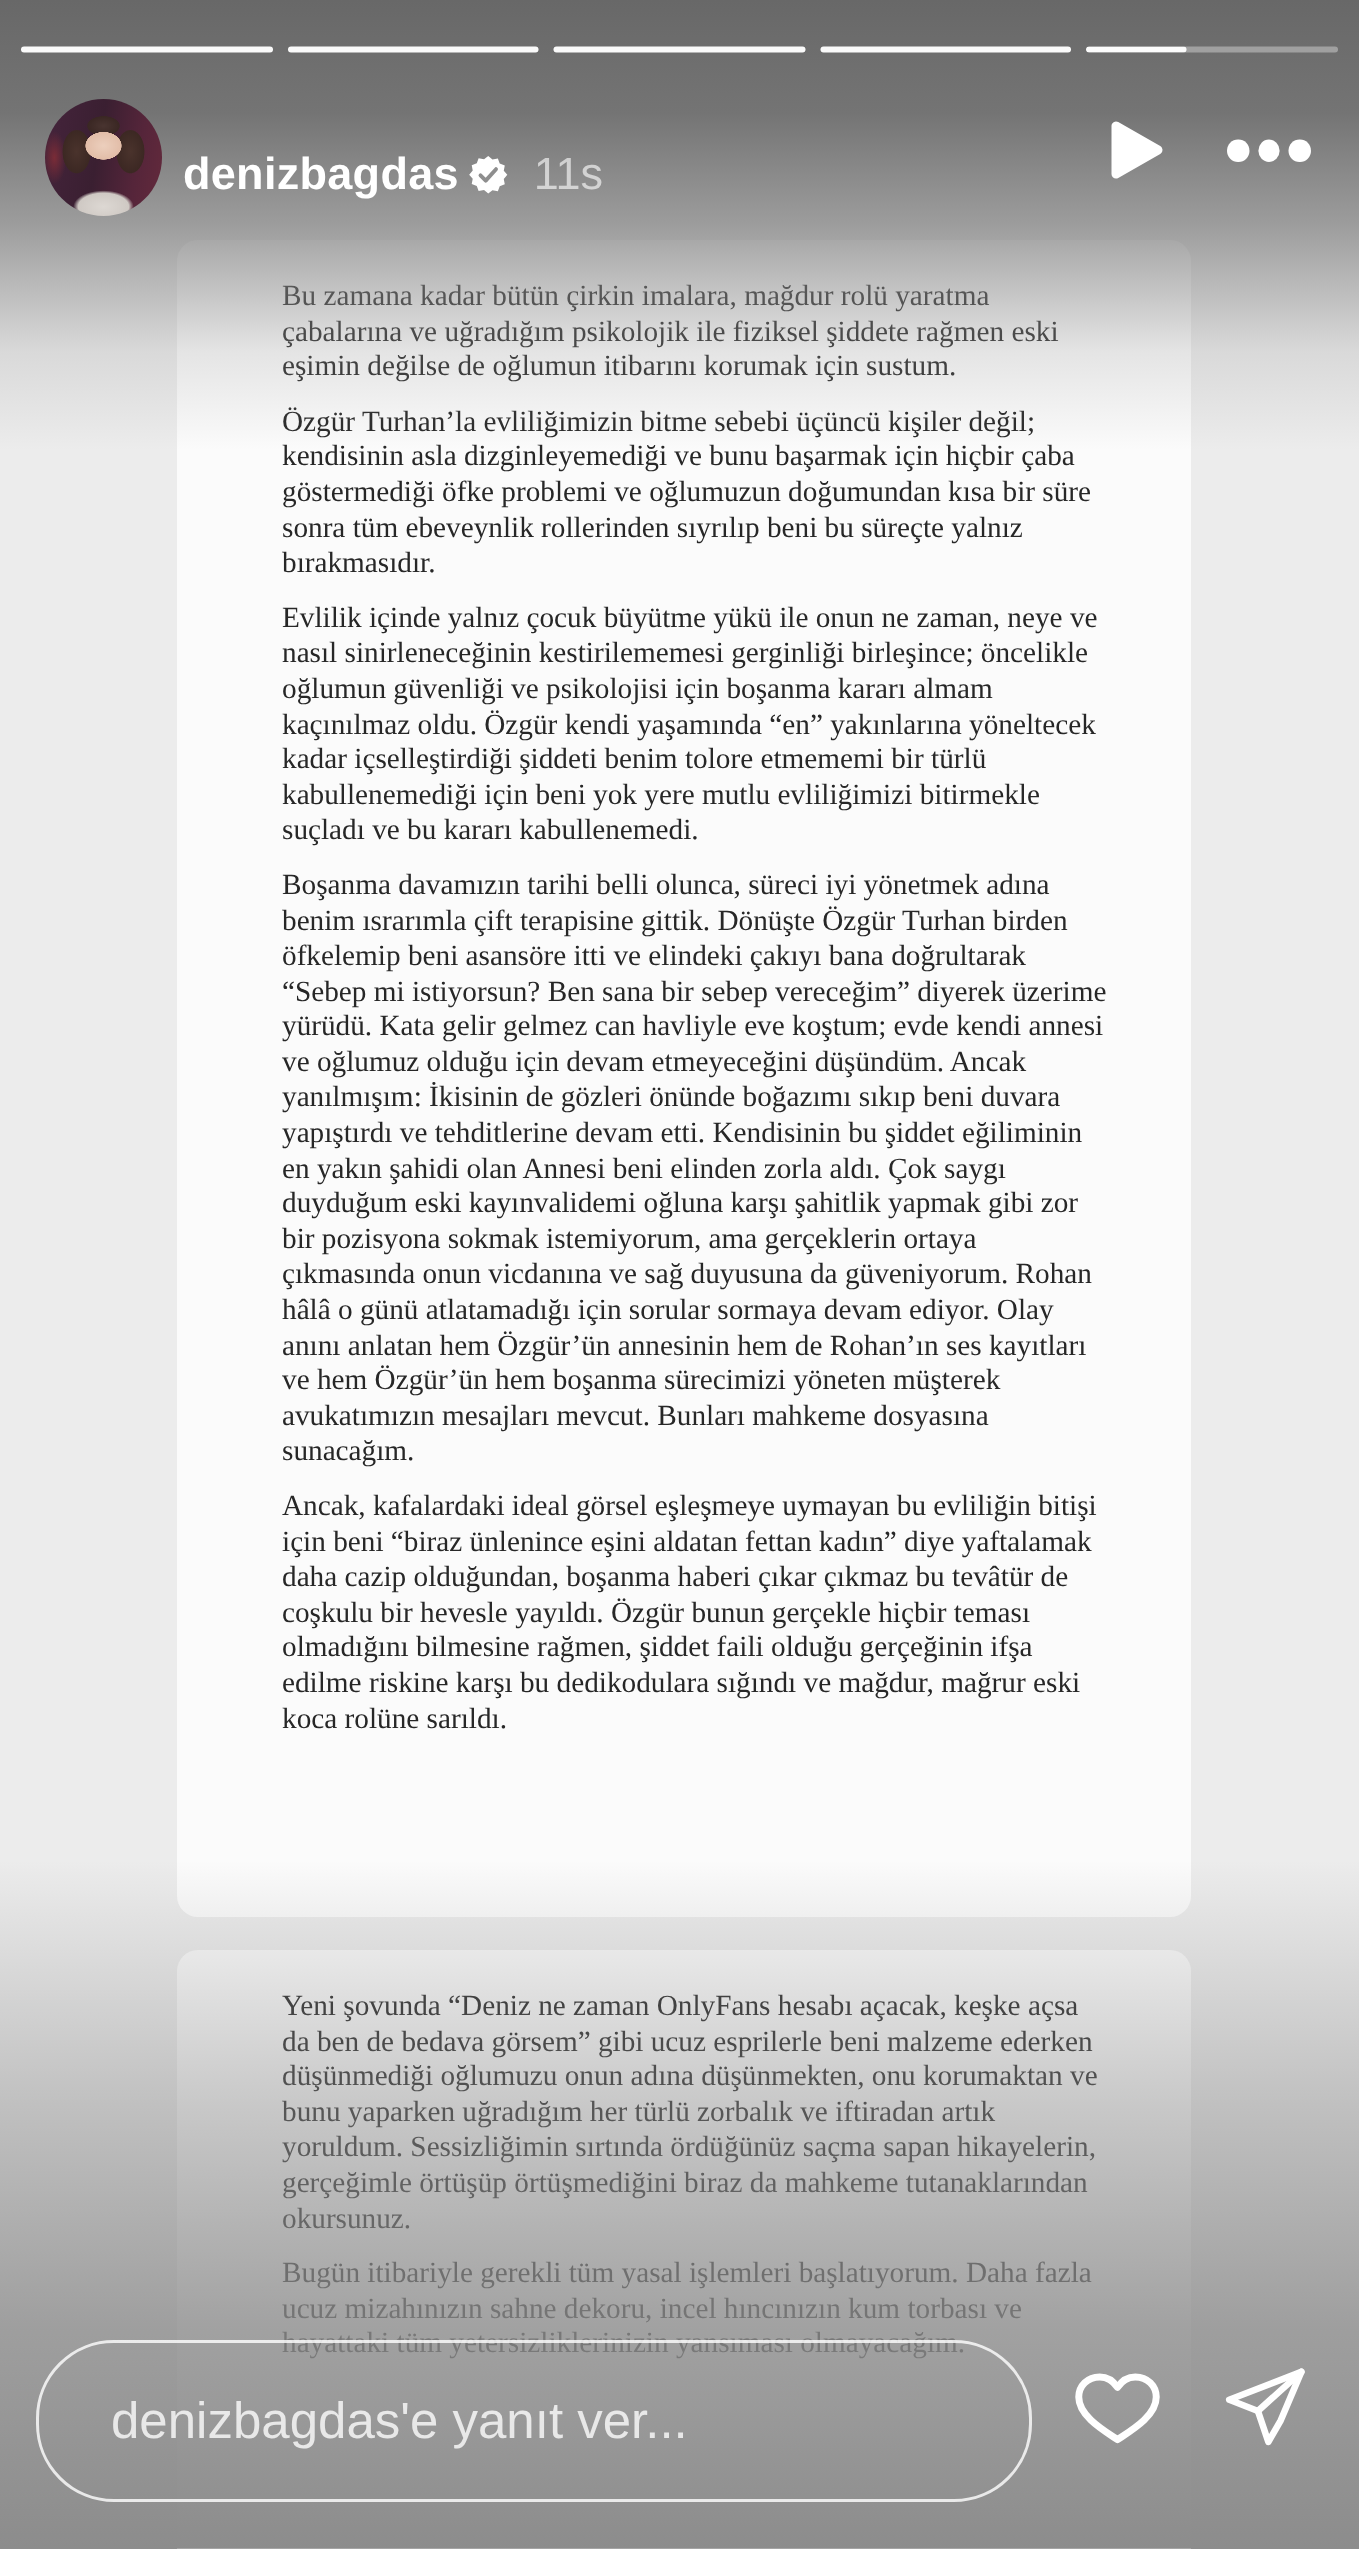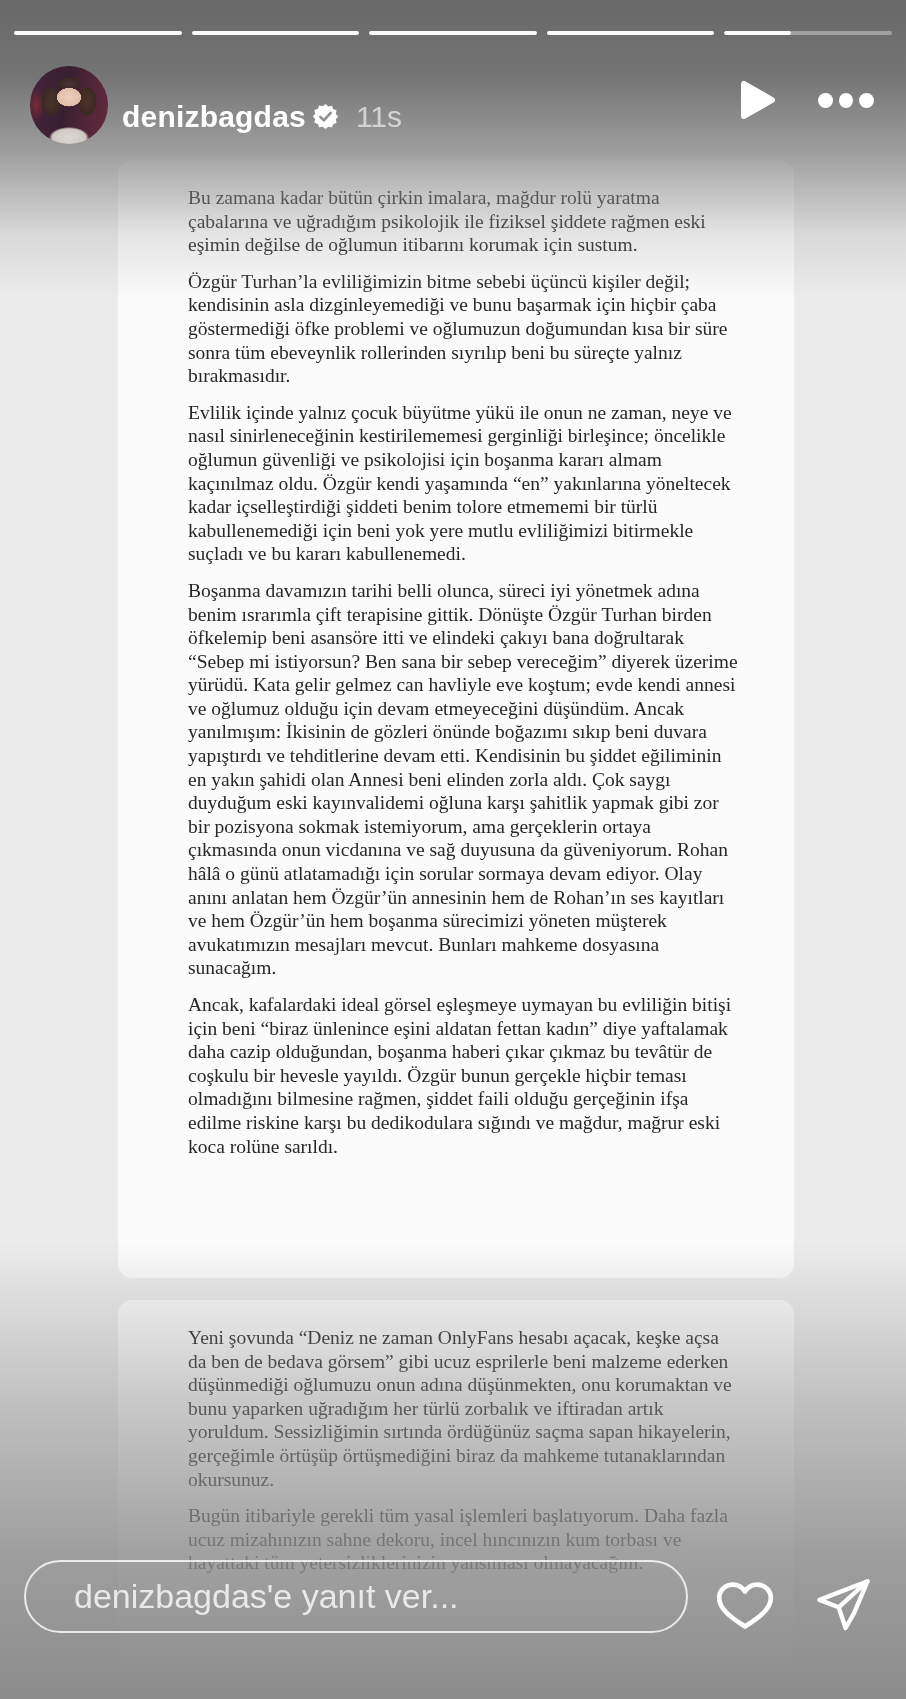--- a/index.html
+++ b/index.html
@@ -78,21 +78,21 @@
     font-family:"Liberation Serif", serif;
     font-size:19.5px;line-height:23.6px;
     color:#272727;
     filter:blur(0.3px);
     text-align:left;
   }
   .card p:last-child{margin-bottom:16px;}
 
   
   .reply-pill{
-    position:absolute;left:24px;top:1560px;width:664px;height:73px;z-index:10;
+    position:absolute;left:24px;top:1560px;width:664px;height:108px;z-index:10;
     border:2px solid rgba(255,255,255,0.8);border-radius:52px;
     background:transparent;
     box-sizing:border-box;
     display:flex;align-items:flex-end;
   }
   .reply-input{
     width:100%;height:100%;
     background:transparent;border:none;outline:none;
     padding:0 30px 0 48px;
     font-family:"Liberation Sans", sans-serif;

